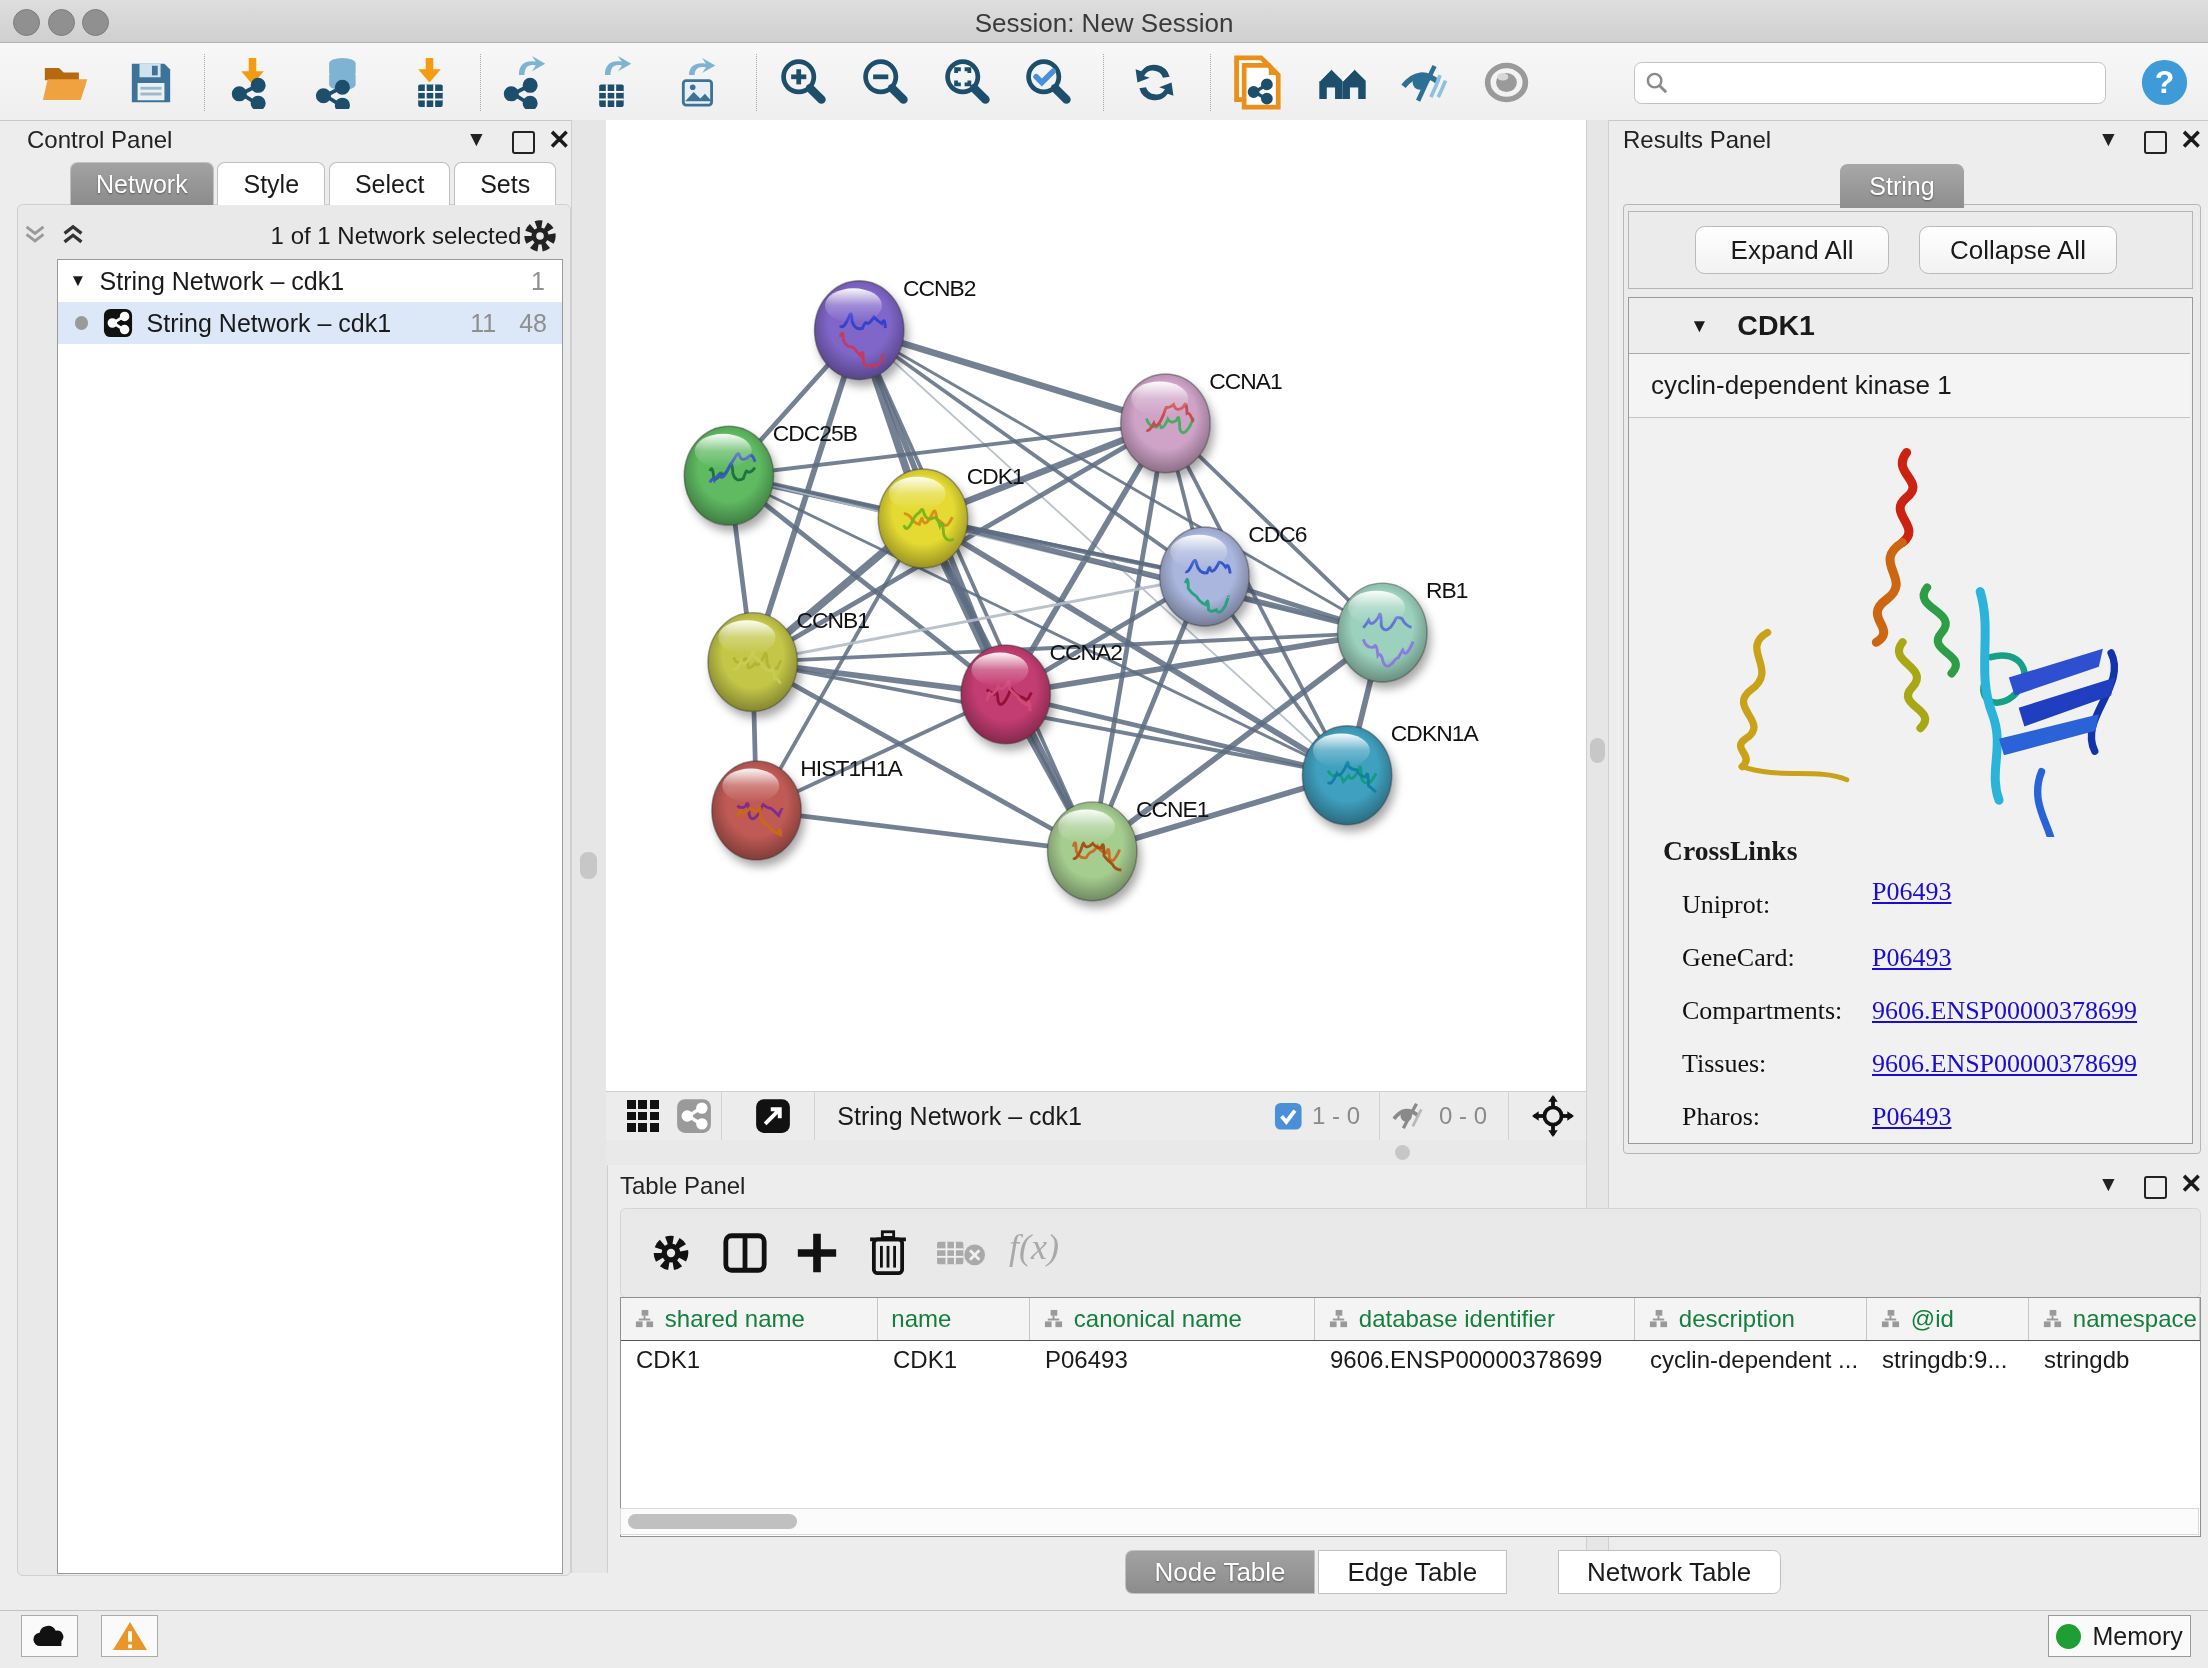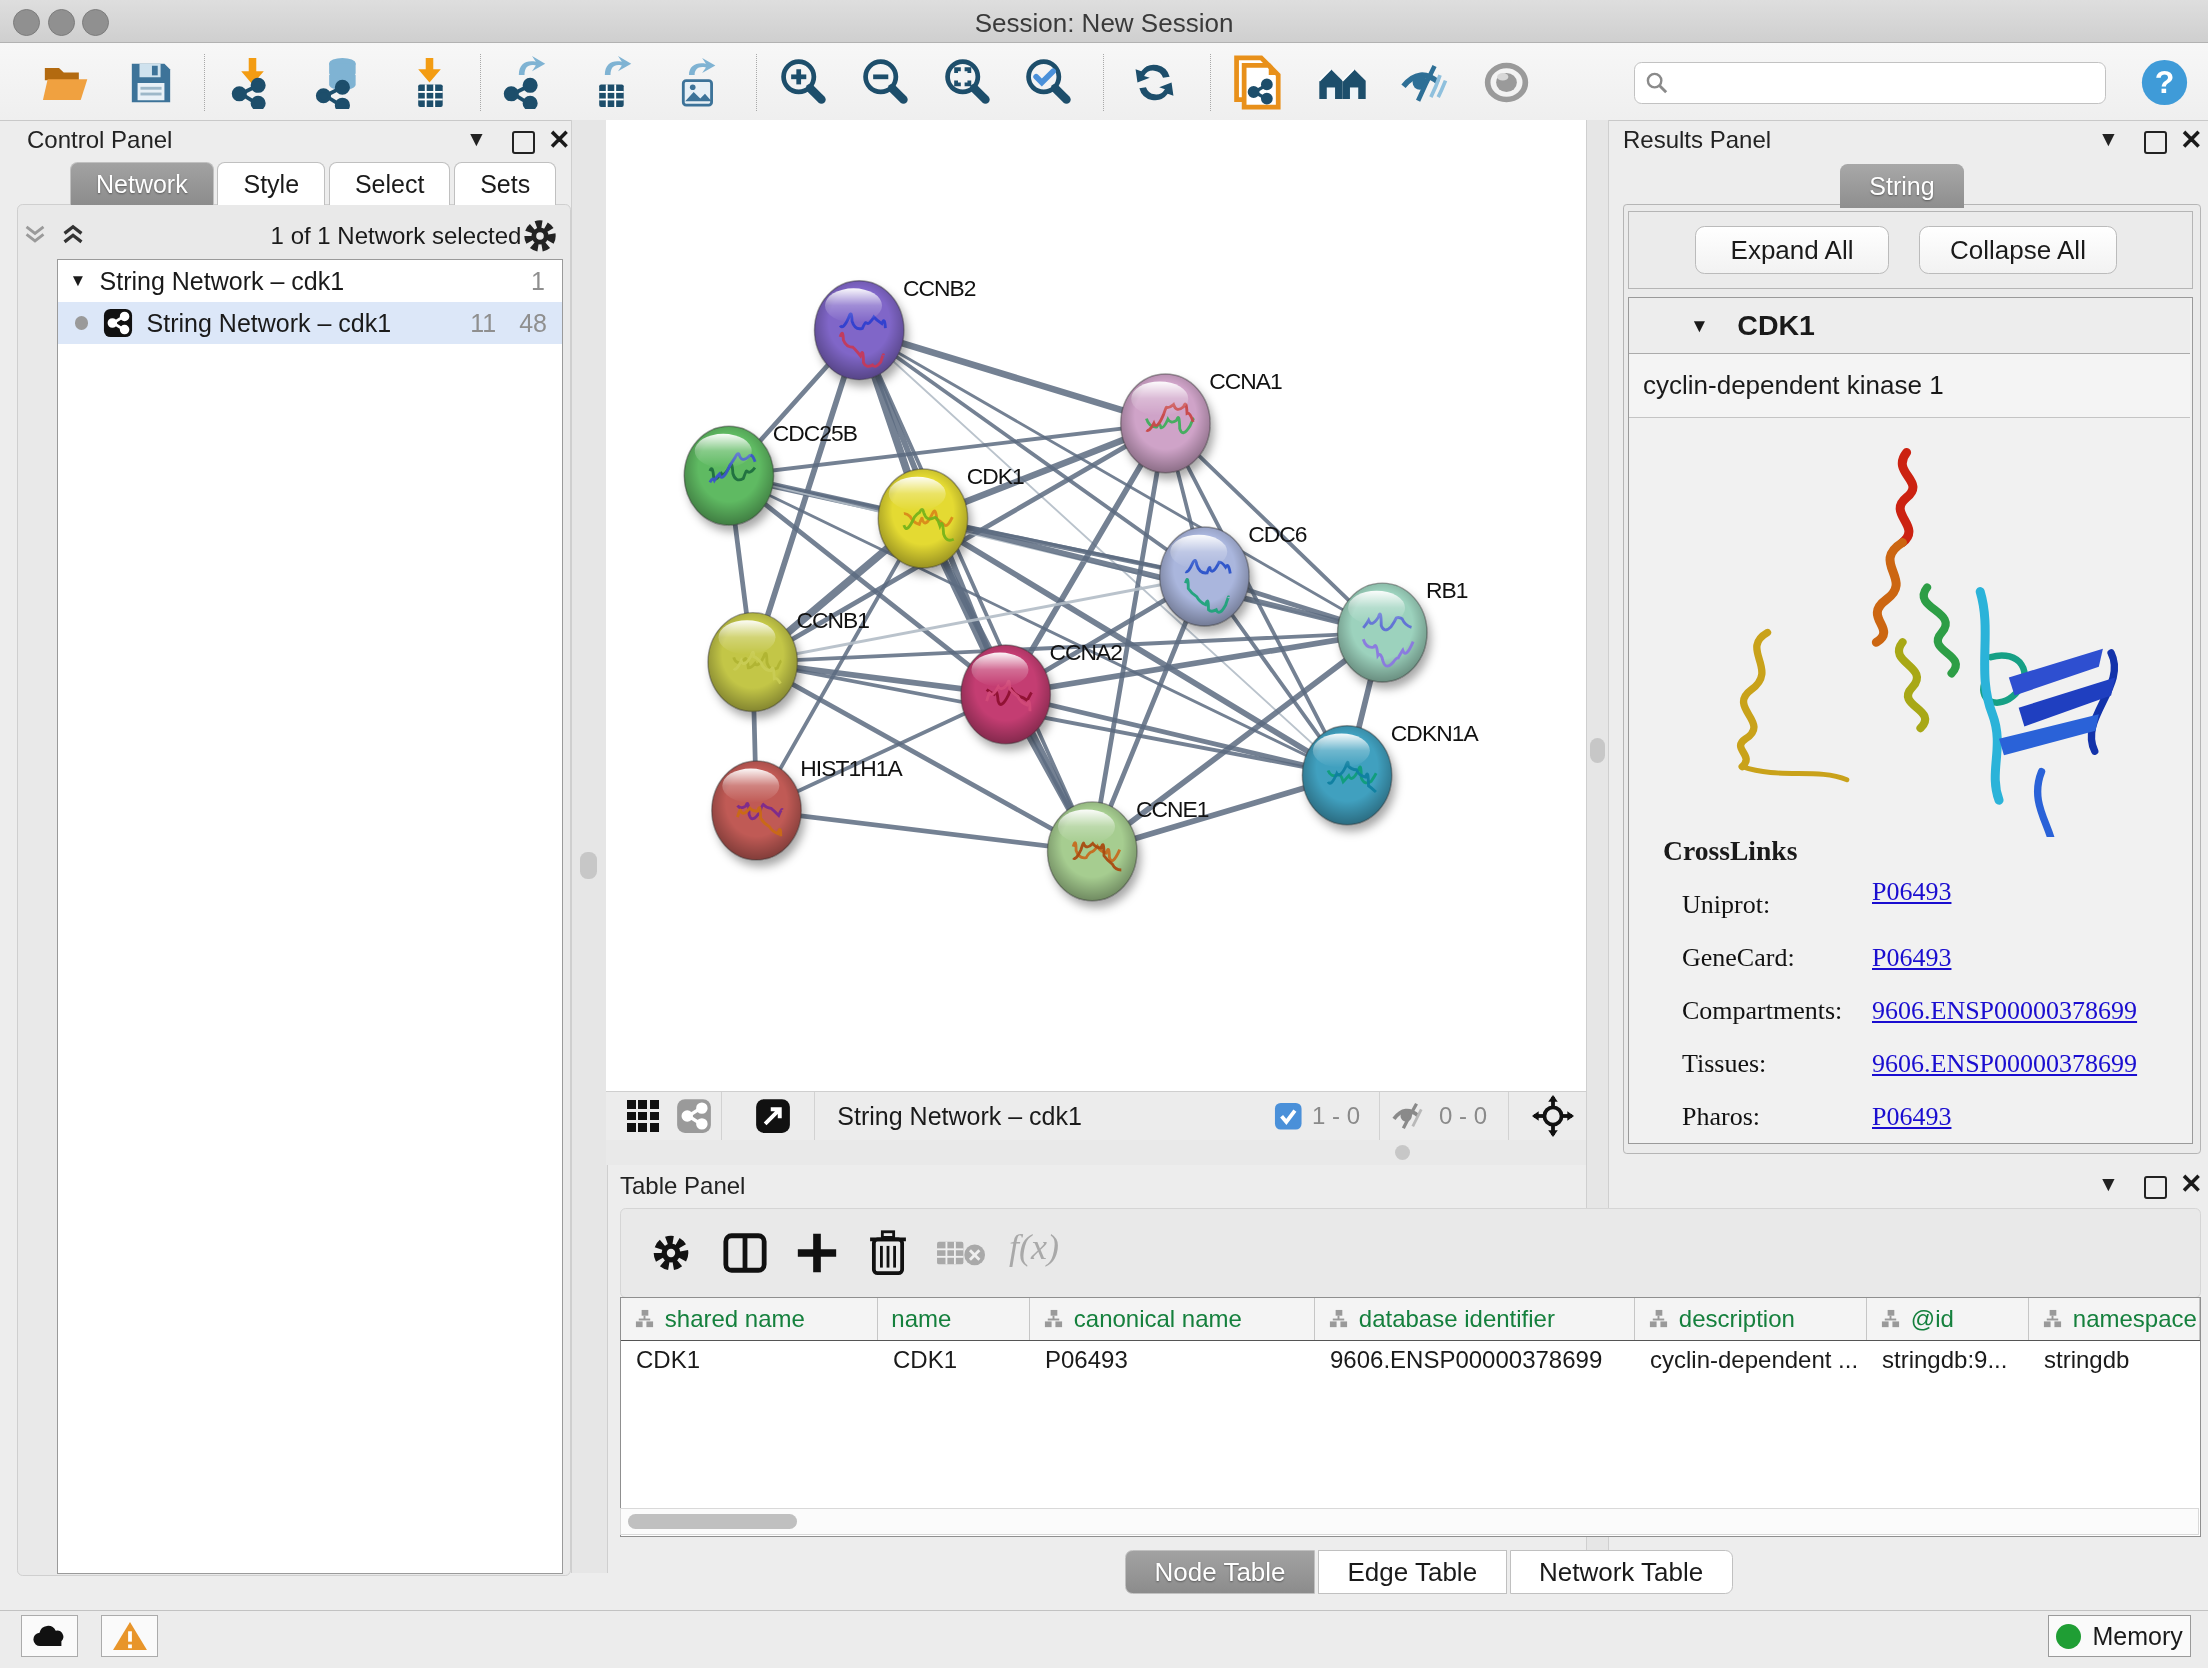--- a/index.html
+++ b/index.html
@@ -574,21 +574,21 @@
   <div id="rp-tab" class="abs">String</div>
   <div id="rp-btnbox" class="abs"></div>
   <div class="rbtn abs" style="left:1695px;width:192px">Expand All</div>
   <div class="rbtn abs" style="left:1919px;width:196px">Collapse All</div>
   <div id="rp-entry" class="abs"></div>
   <div id="rp-entry-head" class="abs">
     <span style="margin:0 28.5px 0 61px;font-size:19px">▼</span>
     <span style="font-size:28.5px;font-weight:bold">CDK1</span>
   </div>
   <div id="rp-desc" class="abs">
-    <span style="margin-left:14px">cyclin-dependent kinase 1</span>
+    <span style="margin-left:22px">cyclin-dependent kinase 1</span>
   </div>
   <div class="abs" style="left:1655px;top:428px">
     <svg width="495" height="409" viewBox="0 0 600 500">
       <g fill="none" stroke-linecap="round">
         <path d="M305 30 C285 55 330 65 305 85 C280 105 325 120 300 140" stroke="#cc2211" stroke-width="11"></path>
         <path d="M300 140 C260 165 315 185 280 210 C250 232 295 245 268 262" stroke="#cc6611" stroke-width="11"></path>
         <path d="M135 250 C100 270 150 295 115 320 C85 342 140 360 108 380 C90 392 120 400 104 414" stroke="#c9a21a" stroke-width="9"></path>
         <path d="M104 414 C150 430 195 415 232 430" stroke="#c9a21a" stroke-width="6"></path>
         <path d="M330 195 C310 220 370 225 348 250 C327 273 382 277 360 300" stroke="#2d9e46" stroke-width="10"></path>
         <path d="M300 262 C280 287 335 292 312 317 C290 340 345 344 322 367" stroke="#a8a816" stroke-width="10"></path>
@@ -747,21 +747,21 @@
           <div class="td" style="flex: 0 0 171px; width: 171px; white-space: nowrap; overflow: hidden;">stringdb</div>
         </div>
       </div>
   </div>
   <div class="abs" style="left:620px;top:1508px;width:1579px;height:27px;background:#fbfbfb;border:1px solid #d9d9d9;box-sizing:border-box"></div>
   <div id="hthumb" class="abs"></div>
 
   <div class="abs" id="btabs" style="left:1125px;top:1550px;display:flex;gap:2.9px">
       <div class="btab" style="background: linear-gradient(rgb(162, 162, 162), rgb(140, 140, 140)); color: rgb(255, 255, 255); text-shadow: rgba(0, 0, 0, 0.4) 0px 1px 1.9px; border-radius: 7.6px 0px 0px 7.6px;">Node Table</div>
       <div class="btab">Edge Table</div>
-      <div class="btab" style="border-radius: 0px 7.6px 7.6px 0px;">Network Table</div>
+      <div class="btab" style="border-radius: 0px 7.6px 7.6px 0px; margin-left: 48px;">Network Table</div>
     </div>
 
   <div id="statusbar" class="abs"></div>
   <div class="sicon abs" style="left:21px">
     <svg width="38" height="27" viewBox="0 0 40 28">
         <path d="M10 24 a7 7 0 0 1 -1-14 a9 9 0 0 1 17-2 a6.5 6.5 0 0 1 6 11 l0 5z" fill="#111"></path>
       </svg>
   </div>
   <div class="sicon abs" style="left:101px">
     <svg width="38" height="32" viewBox="0 0 40 34">

